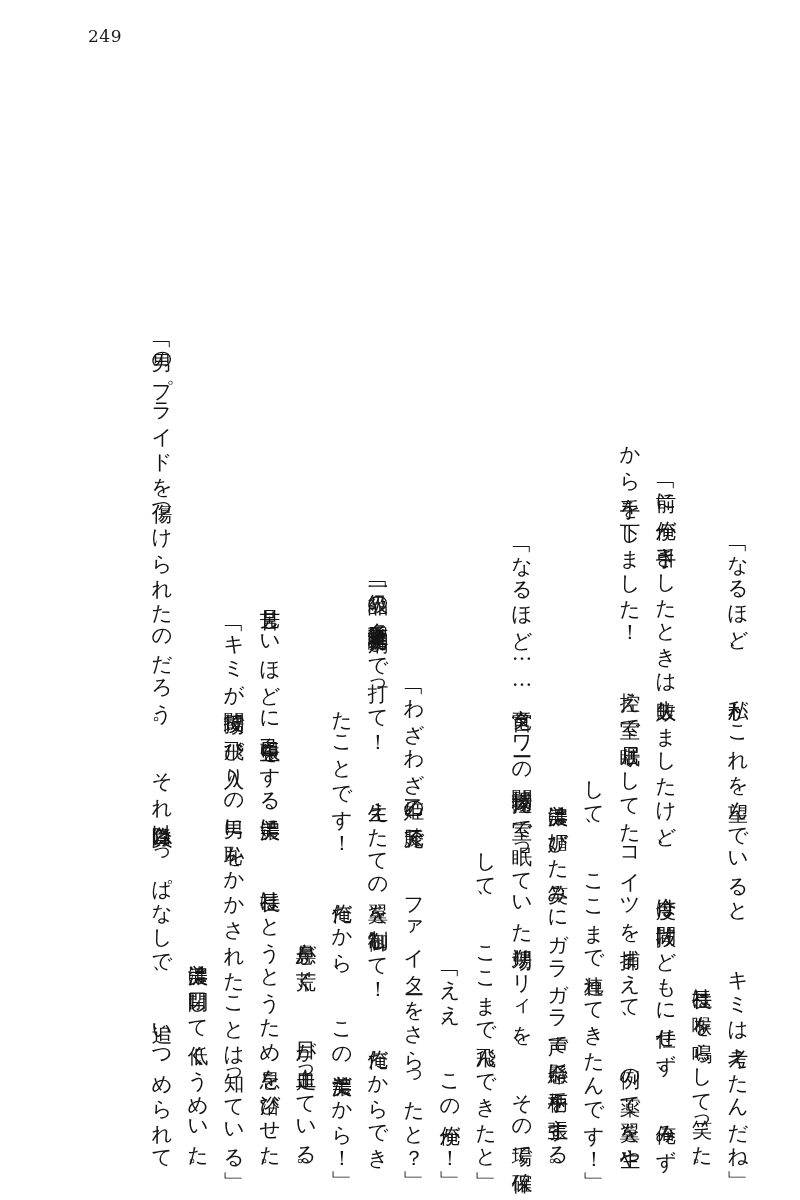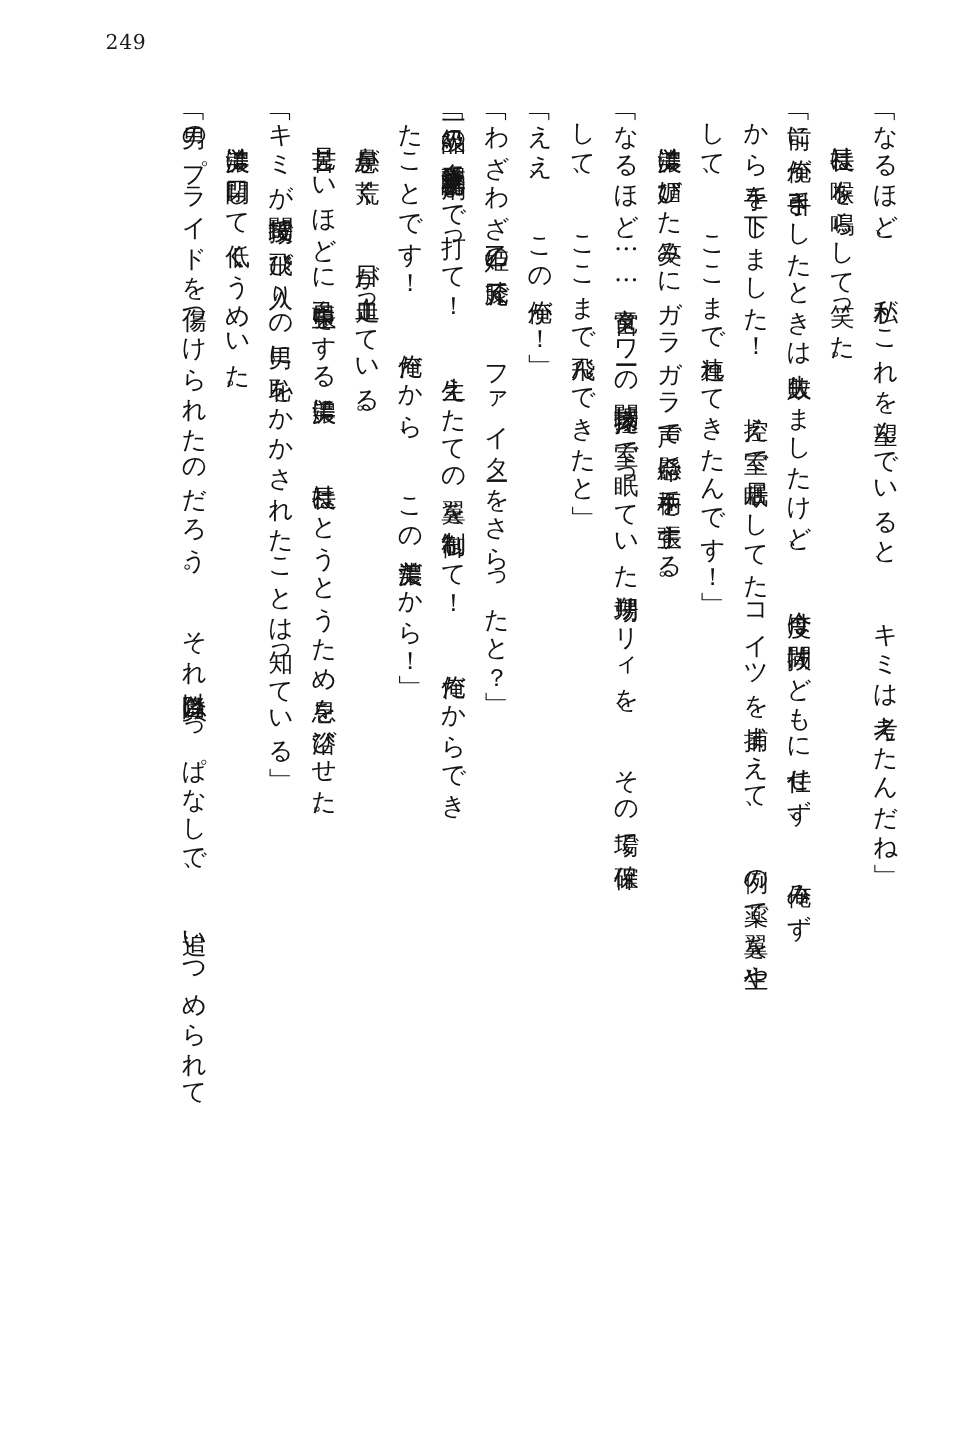--- a/index.html
+++ b/index.html
@@ -8,20 +8,21 @@
     background: #ffffff;
   }
   .page {
     position: relative;
     width: 800px;
     height: 1200px;
     background: #ffffff;
     overflow: hidden;
     font-family: "DejaVu Serif", "Liberation Serif", serif;
     color: #111111;
+    text-align: right;
   }
   .page-number {
     position: absolute;
     top: 26px;
     left: 88px;
     font-size: 17px;
     font-family: "DejaVu Serif", "Liberation Serif", serif;
     letter-spacing: 0.5px;
     color: #1a1a1a;
   }

